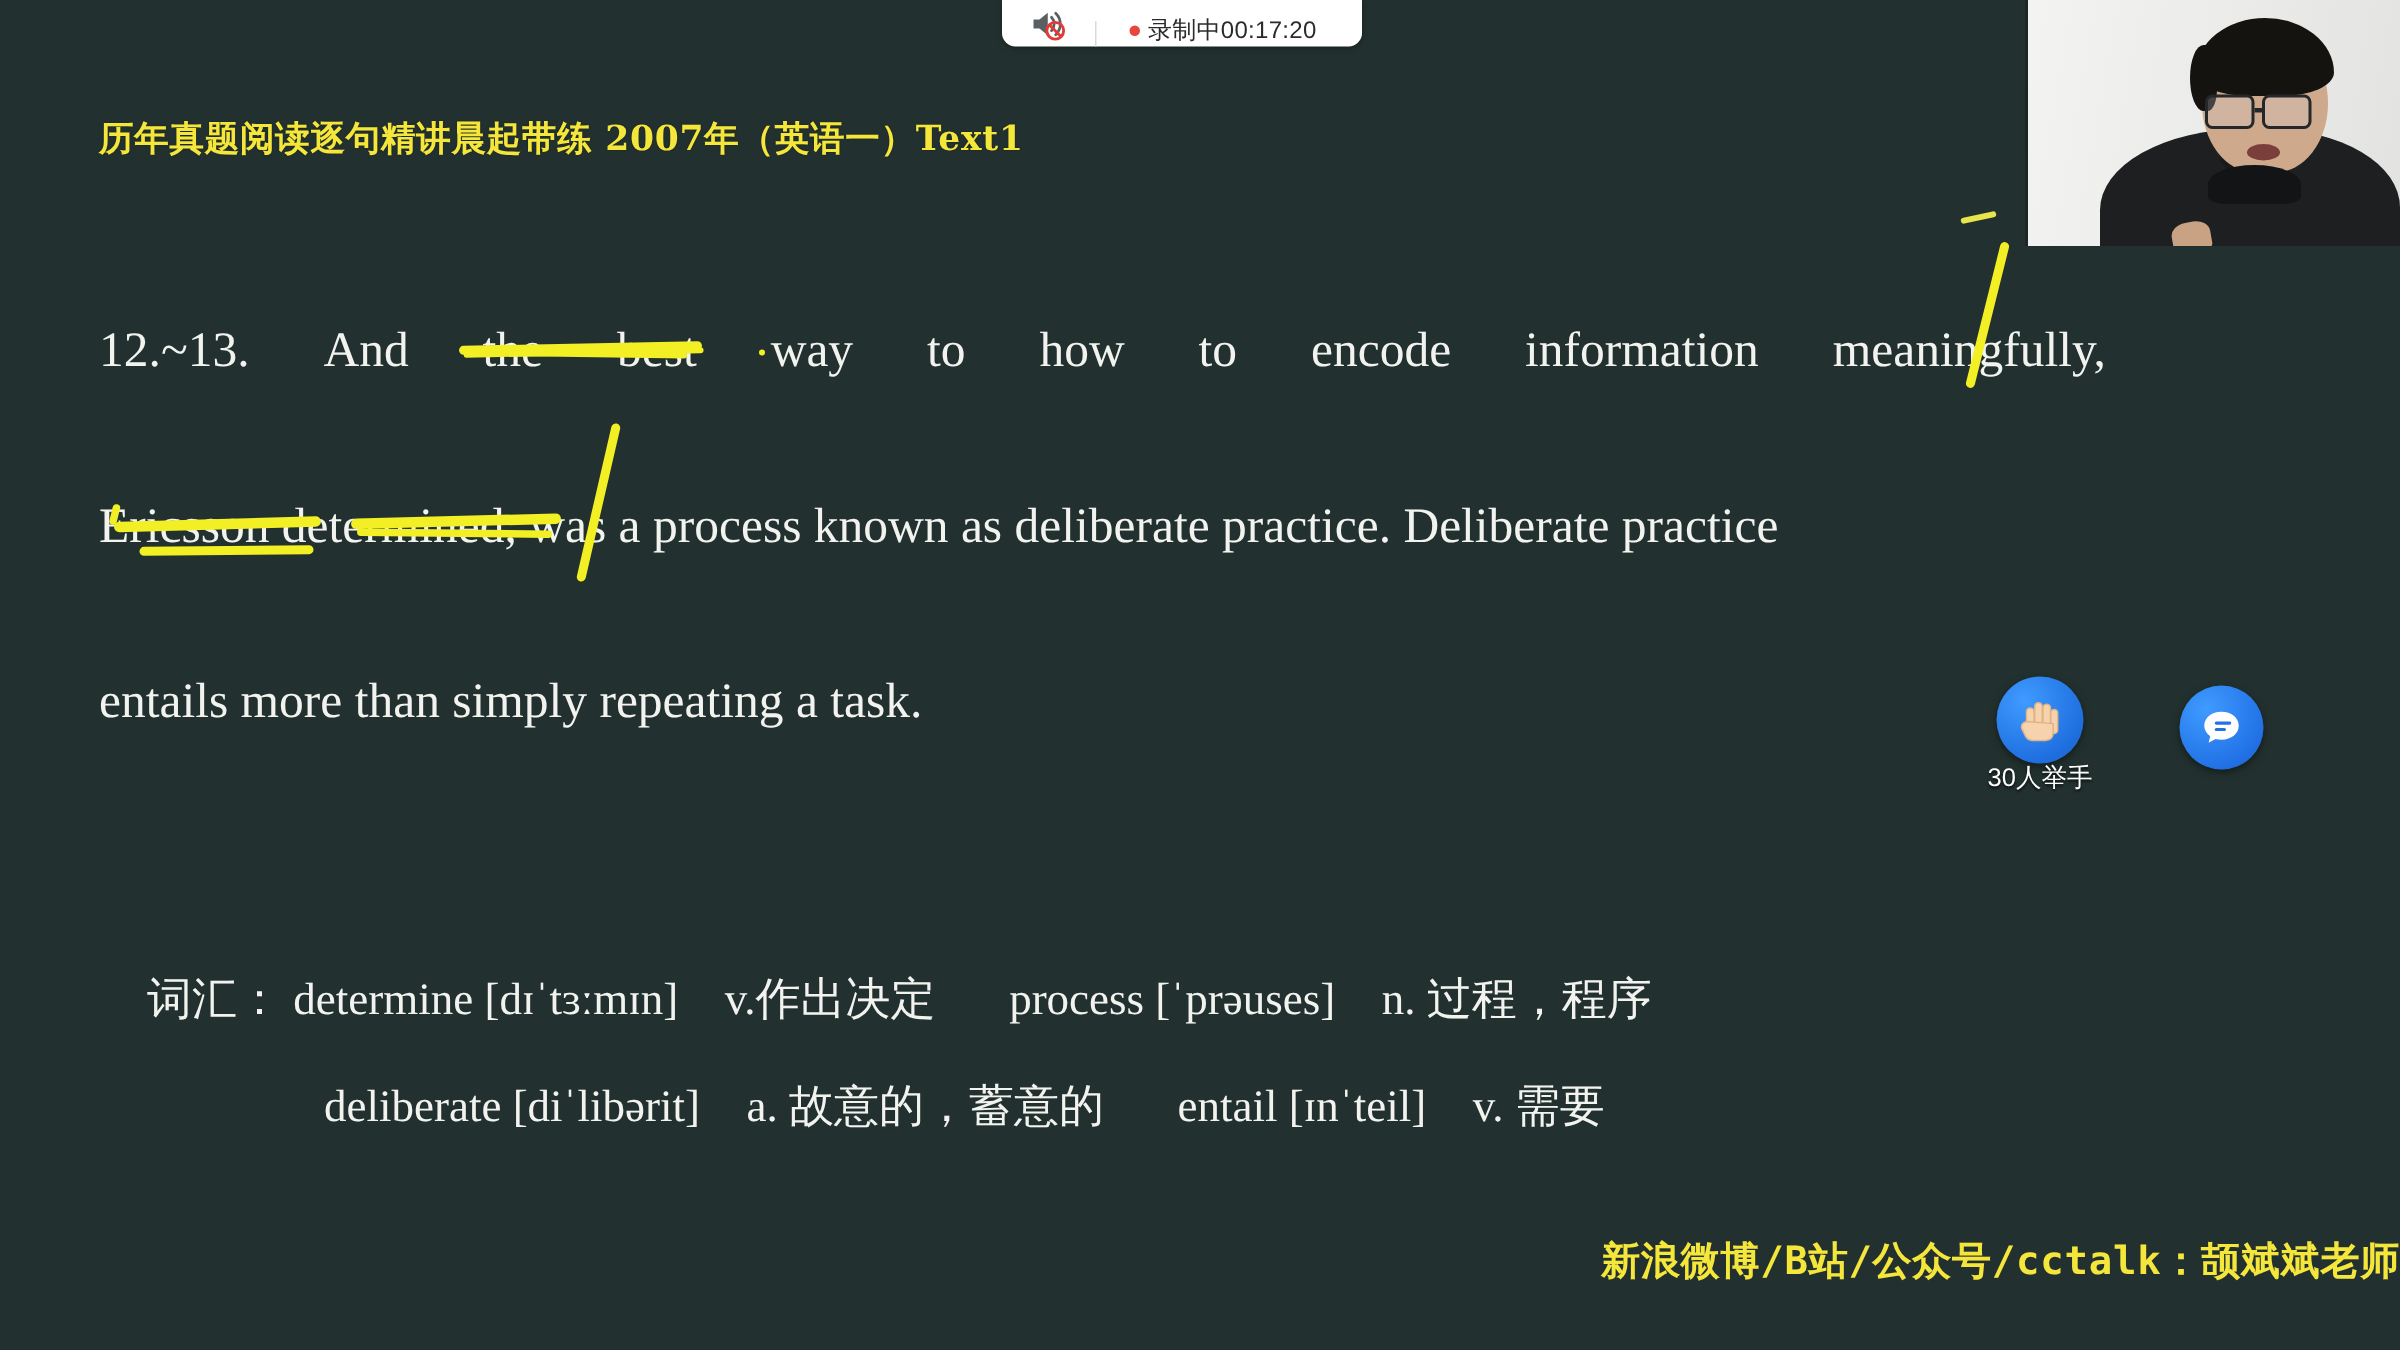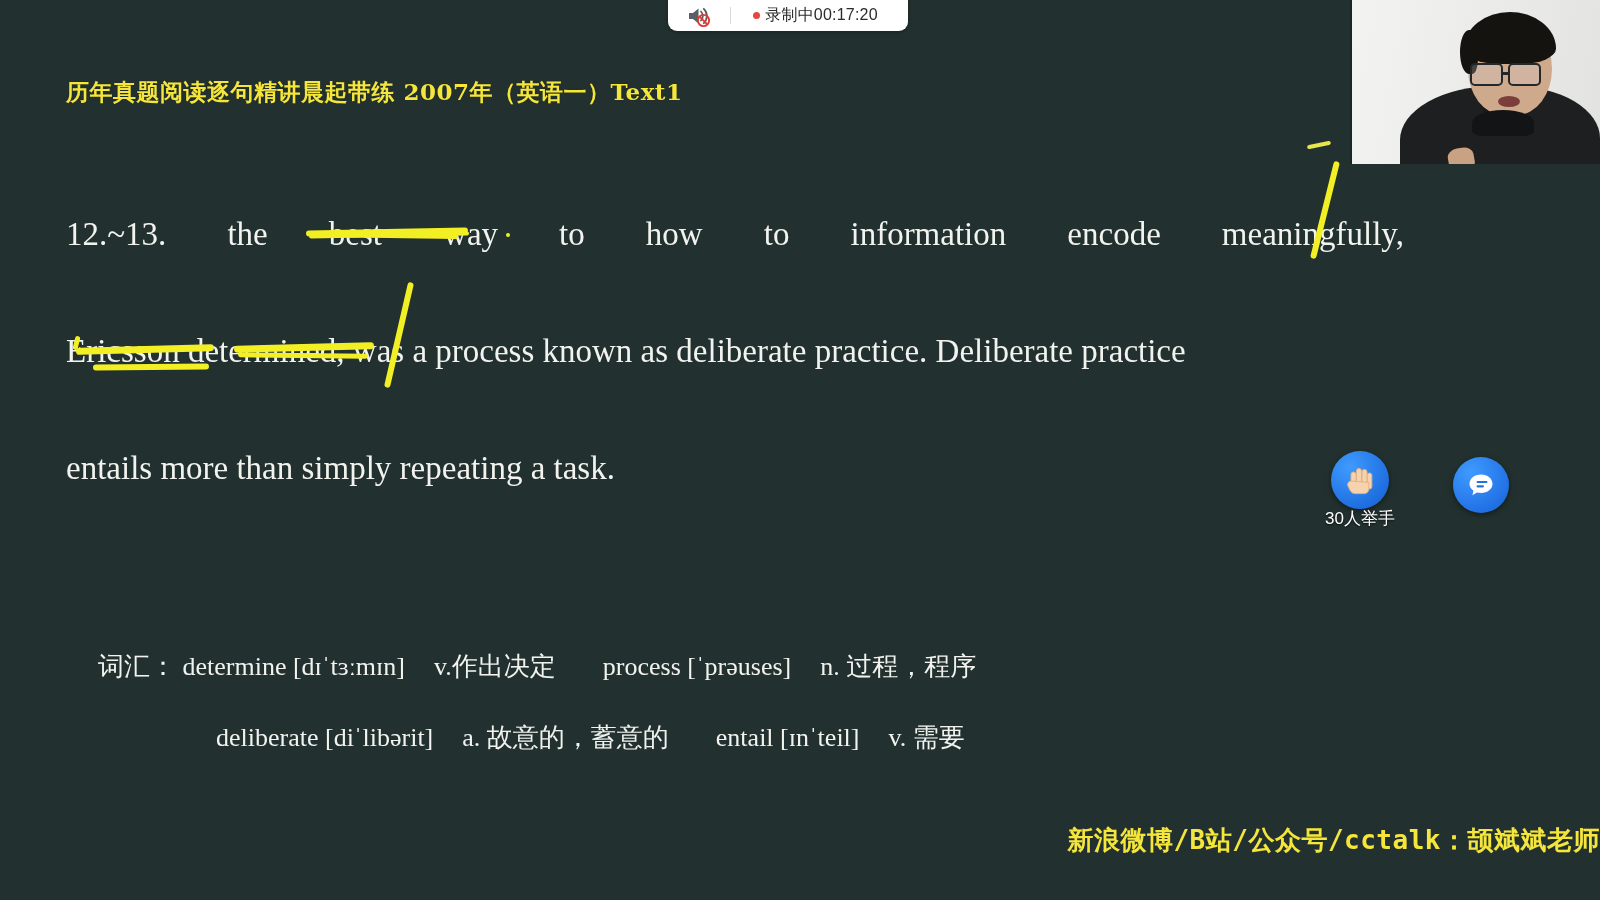--- a/index.html
+++ b/index.html
@@ -20,21 +20,21 @@
 
   
   #rec-bar {
     position: absolute;
     top: 0; left: 668px;
     width: 240px; height: 31px;
     background: #ffffff;
     border-bottom-left-radius: 9px;
     border-bottom-right-radius: 9px;
     display: flex;
-    align-items: center;
+    align-items: flex-end;
     gap: 0px;
     box-shadow: 0 1px 4px rgba(0,0,0,.35);
   }
   #mute-wrap {
     width: 62px; height: 31px;
     display: flex; align-items: center; justify-content: center;
     position: relative;
   }
   #rec-divider {
     width: 1px; height: 17px; background: #d9d9d9;
@@ -247,21 +247,21 @@
     background: #e8e54c;
     border-radius: 3px;
     transform: rotate(-12deg);
   }
 
   
   #vocab {
     position: absolute;
     left: 98px; top: 631px;
     color: #f2f3ef;
-    font-size: 26px;
+    font-size: 30px;
     line-height: 71px;
     white-space: nowrap;
   }
   .vocab-line2 { padding-left: 118px; }
   .gap-s { display: inline-block; width: 16px; }
   .gap-m { display: inline-block; width: 34px; }
 
   
   #footer {
     position: absolute;
@@ -340,28 +340,29 @@
     <div class="cam-collar"></div>
     <div class="cam-hand"></div>
   </div>
 
   <div id="slide-title">历年真题阅读逐句精讲晨起带练 2007年（英语一）Text1</div>
 
   <div id="para">
 
     <div class="para-line justify">
       <span>12.~13.</span>
+      <span>And</span>
       <span>the</span>
       <span>best</span>
       <span>way</span>
       <span>to</span>
       <span>how</span>
       <span>to</span>
+      <span>encode</span>
       <span>information</span>
-      <span>encode</span>
       <span>meaningfully,</span>
     </div>
 
     <div class="para-line">
       <span>Ericsson determined, was a process known as deliberate practice. Deliberate practice</span>
     </div>
 
     <div class="para-line">
       <span>entails more than simply repeating a task.</span>
     </div>

